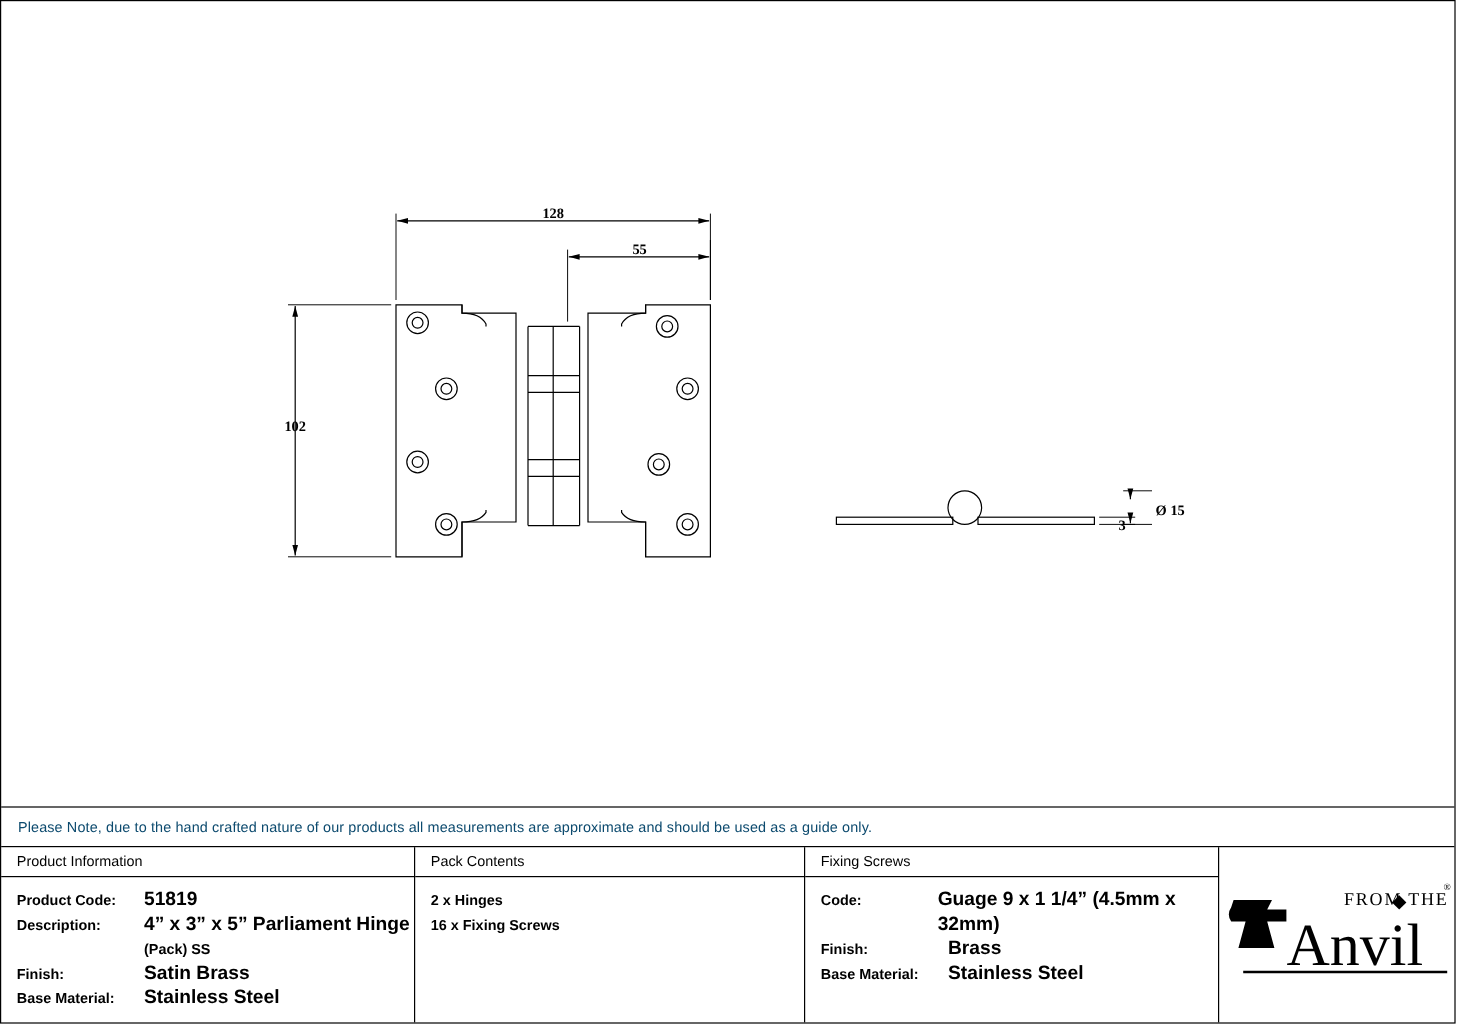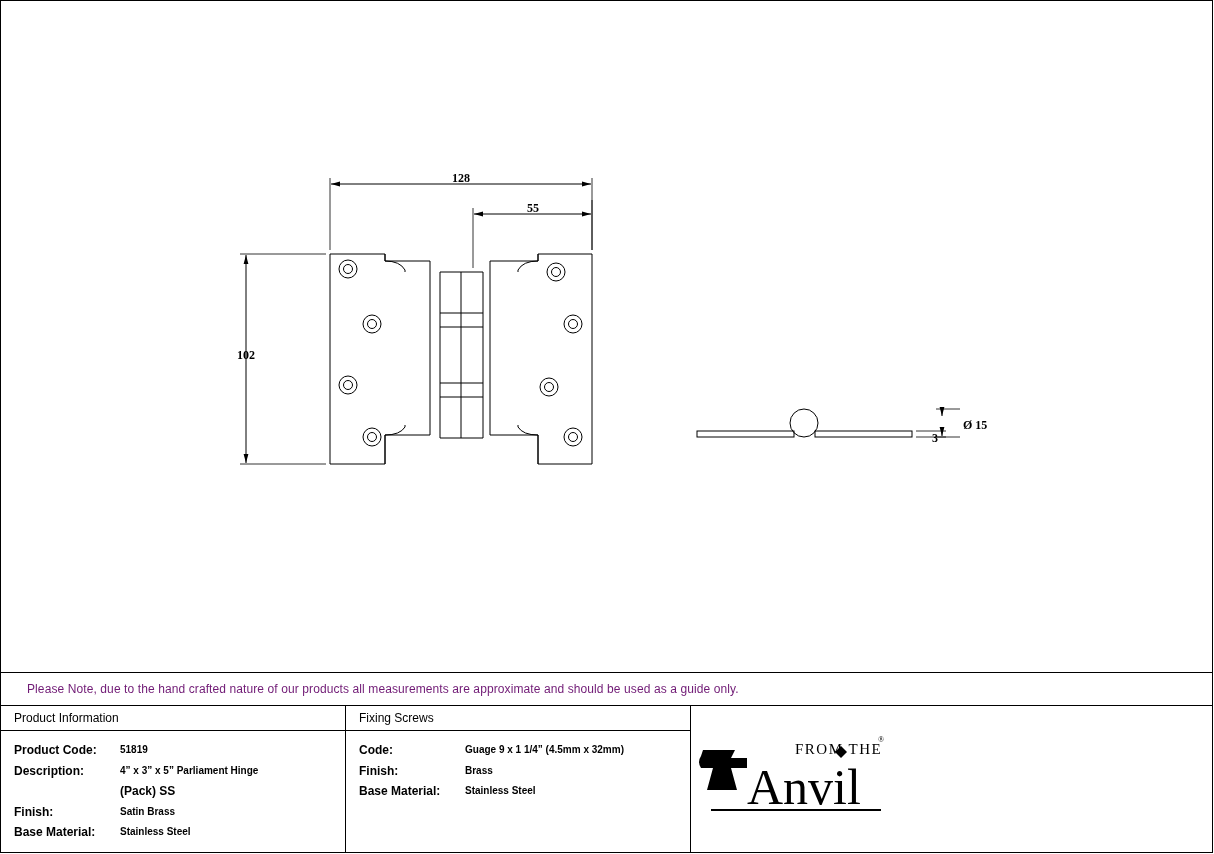--- a/index.html
+++ b/index.html
@@ -43,22 +43,22 @@
     width: 1211px;
     height: 34px;
     border-top: 1px solid #000000;
     border-bottom: 1px solid #000000;
     box-sizing: border-box;
     display: flex;
     align-items: center;
   }
   .note-text {
     font-size: 12px;
-    padding-left: 26px;
-    color: #701a75;
+    padding-left: 14px;
+    color: #0c4a6e;
     letter-spacing: 0.1px;
   }
   
   .table-row {
     position: absolute;
     left: 1px;
     top: 706px;
     width: 1211px;
     height: 146px;
     display: flex;
@@ -84,21 +84,21 @@
     font-weight: bold;
   }
   .kv {
     display: flex;
     line-height: 20.5px;
   }
   .kv .k {
     font-size: 12px;
   }
   .kv .v {
-    font-size: 10px;
+    font-size: 16px;
   }
   .c1 { width: 345px; }
   .c1 .k { width: 106px; }
   .c2 { width: 325px; }
   .c3 { width: 345px; }
   .c3 .k { width: 106px; }
   .c4 { width: 196px; }
   .plainline { line-height: 20.5px; font-size: 12px; }
   .indent-cont { padding-left: 106px; line-height: 20.5px; font-size: 12px; }
   
@@ -235,20 +235,27 @@
           <span class="k">Finish:</span>
           <span class="v">Satin Brass</span>
         </div>
         <div class="kv">
           <span class="k">Base Material:</span>
           <span class="v">Stainless Steel</span>
         </div>
       </div>
     </div>
 
+    <div class="col c2">
+      <div class="col-head">Pack Contents</div>
+      <div class="col-body">
+        <div class="plainline">2 x Hinges</div>
+        <div class="plainline">16 x Fixing Screws</div>
+      </div>
+    </div>
 
     <div class="col c3">
       <div class="col-head">Fixing Screws</div>
       <div class="col-body">
         <div class="kv">
           <span class="k">Code:</span>
           <span class="v">Guage 9 x 1 1/4” (4.5mm x 32mm)</span>
         </div>
         <div class="kv">
           <span class="k">Finish:</span>

